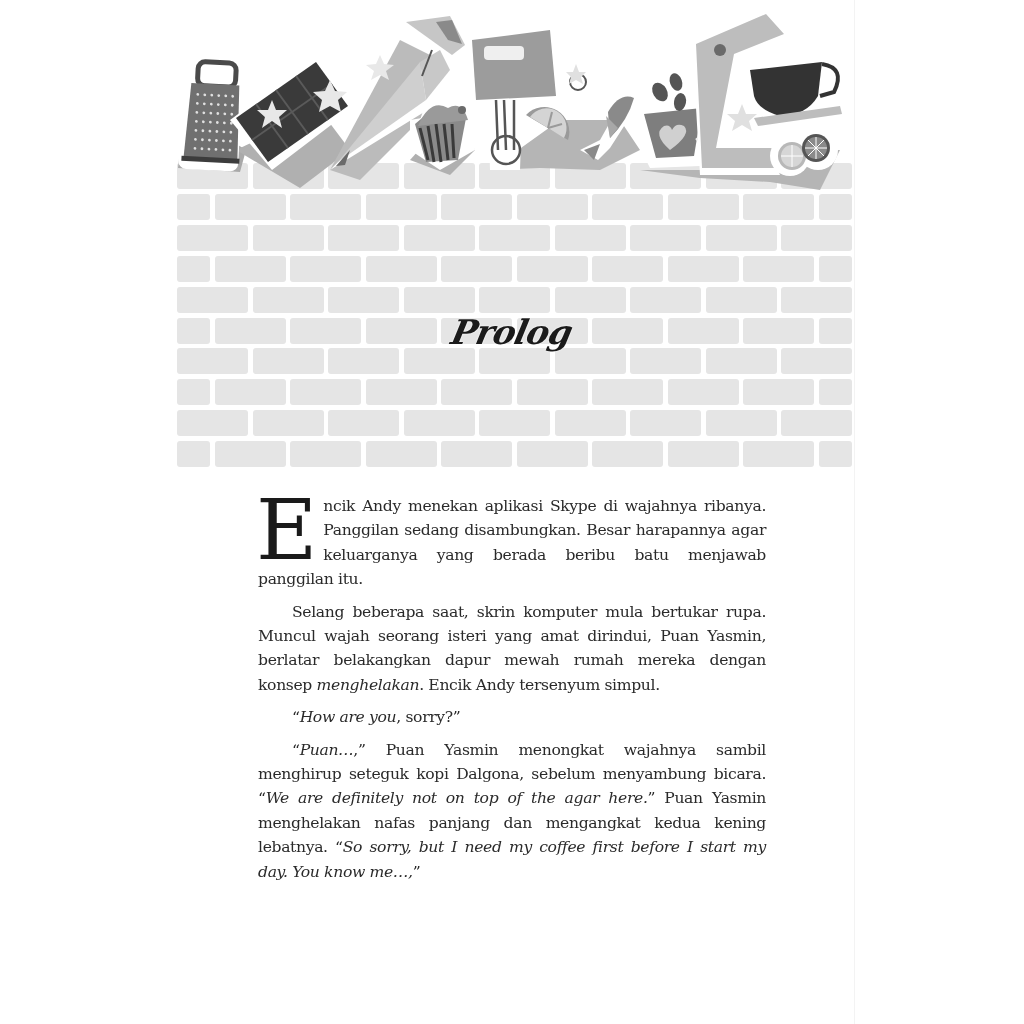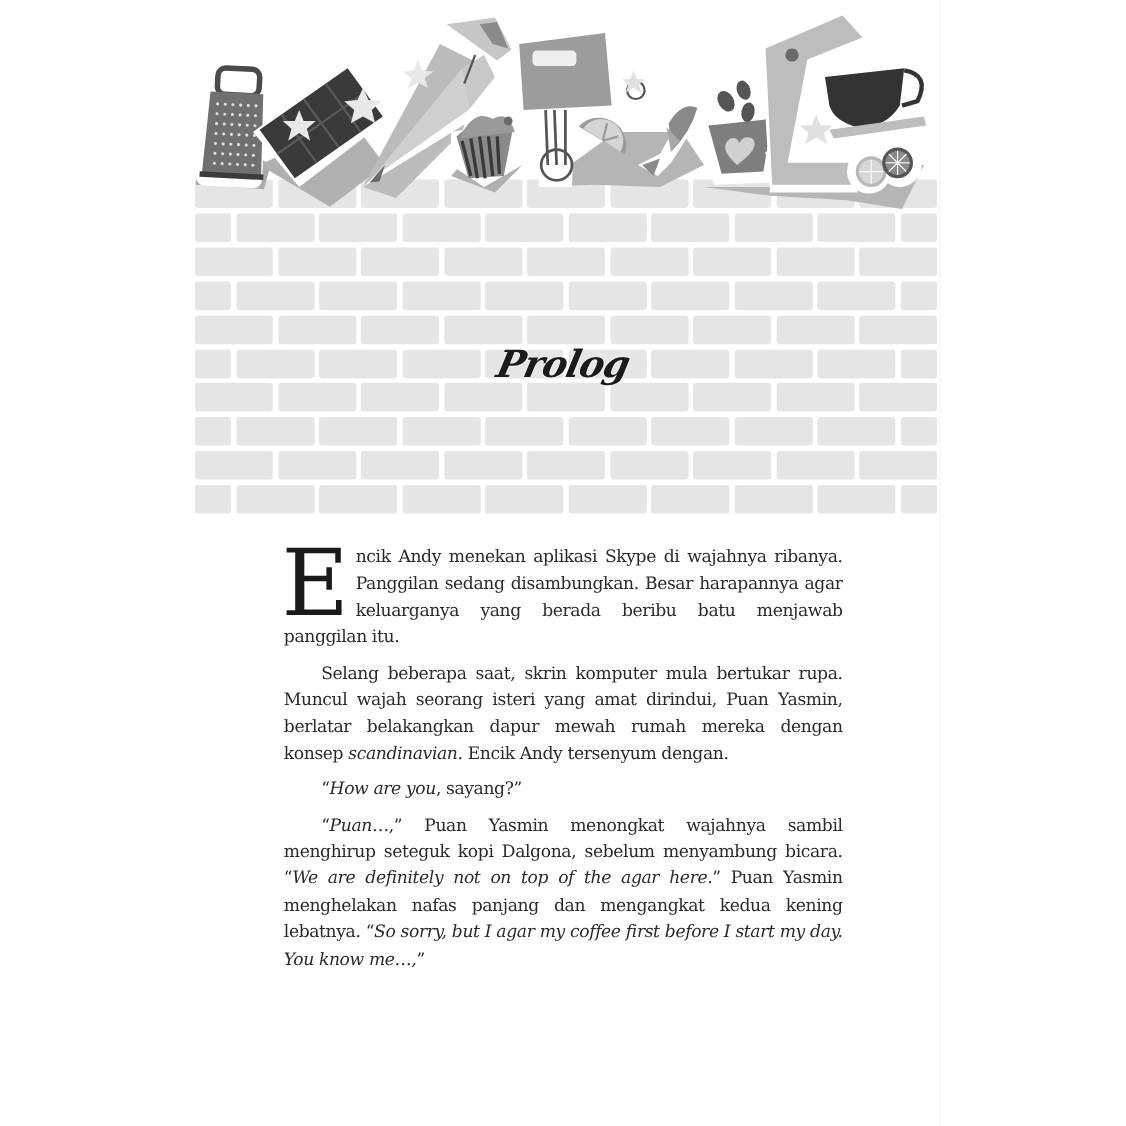--- a/index.html
+++ b/index.html
@@ -321,19 +321,19 @@
           <line x1="781" y1="156" x2="803" y2="156"></line>
       </g>
     </g>
   </svg>
 
   <div class="title"><span>Prolog</span></div>
 
   <div class="body-text">
     <p class="first"><span class="dropcap">E</span><span>ncik Andy menekan aplikasi Skype di wajahnya ribanya. Panggilan sedang disambungkan. Besar harapannya agar keluarganya yang berada beribu batu menjawab panggilan itu.</span></p>
 
-    <p><span>Selang beberapa saat, skrin komputer mula bertukar rupa. Muncul wajah seorang isteri yang amat dirindui, Puan Yasmin, berlatar belakangkan dapur mewah rumah mereka dengan konsep </span><em>scandinavian</em><span>. Encik Andy tersenyum dengan.</span></p>
-
-    <p><span>“</span><em>How are you</em><span>, sayang?”</span></p>
-
-    <p><span>“</span><em>Puan…</em><span>,” Puan Yasmin menongkat wajahnya sambil menghirup seteguk kopi Dalgona, sebelum menyambung bicara. “</span><em>We are definitely not on top of the agar here.</em><span>” Puan Yasmin menghelakan nafas panjang dan mengangkat kedua kening lebatnya. “</span><em>So sorry, but I agar my coffee first before I start my day. You know me…,</em><span>”</span></p>
+    <p><span>Selang beberapa saat, skrin komputer mula bertukar rupa. Muncul wajah seorang isteri yang amat dirindui, Puan Yasmin, berlatar belakangkan dapur mewah rumah mereka dengan konsep </span><em>menghelakan</em><span>. Encik Andy tersenyum simpul.</span></p>
+
+    <p><span>“</span><em>How are you</em><span>, sorry?”</span></p>
+
+    <p><span>“</span><em>Puan…</em><span>,” Puan Yasmin menongkat wajahnya sambil menghirup seteguk kopi Dalgona, sebelum menyambung bicara. “</span><em>We are definitely not on top of the agar here.</em><span>” Puan Yasmin menghelakan nafas panjang dan mengangkat kedua kening lebatnya. “</span><em>So sorry, but I need my coffee first before I start my day. You know me…,</em><span>”</span></p>
   </div>
 </div>
 
 </body></html>

